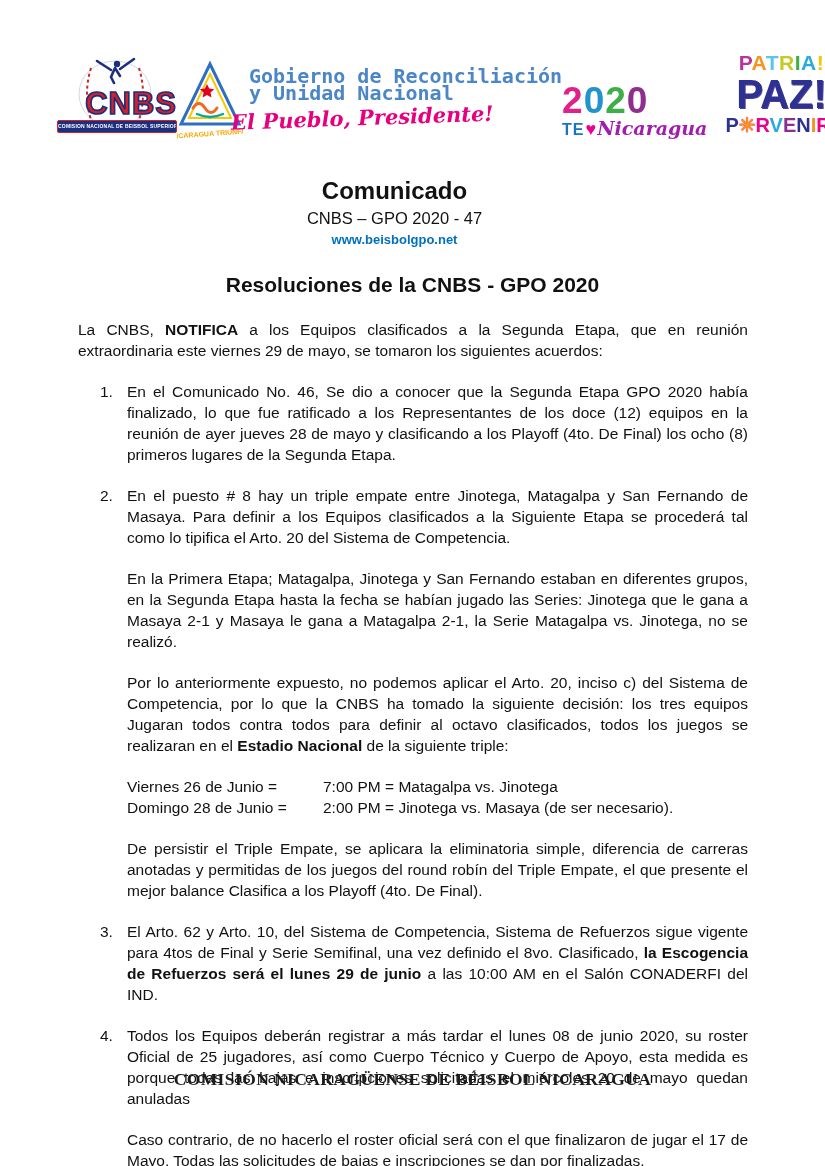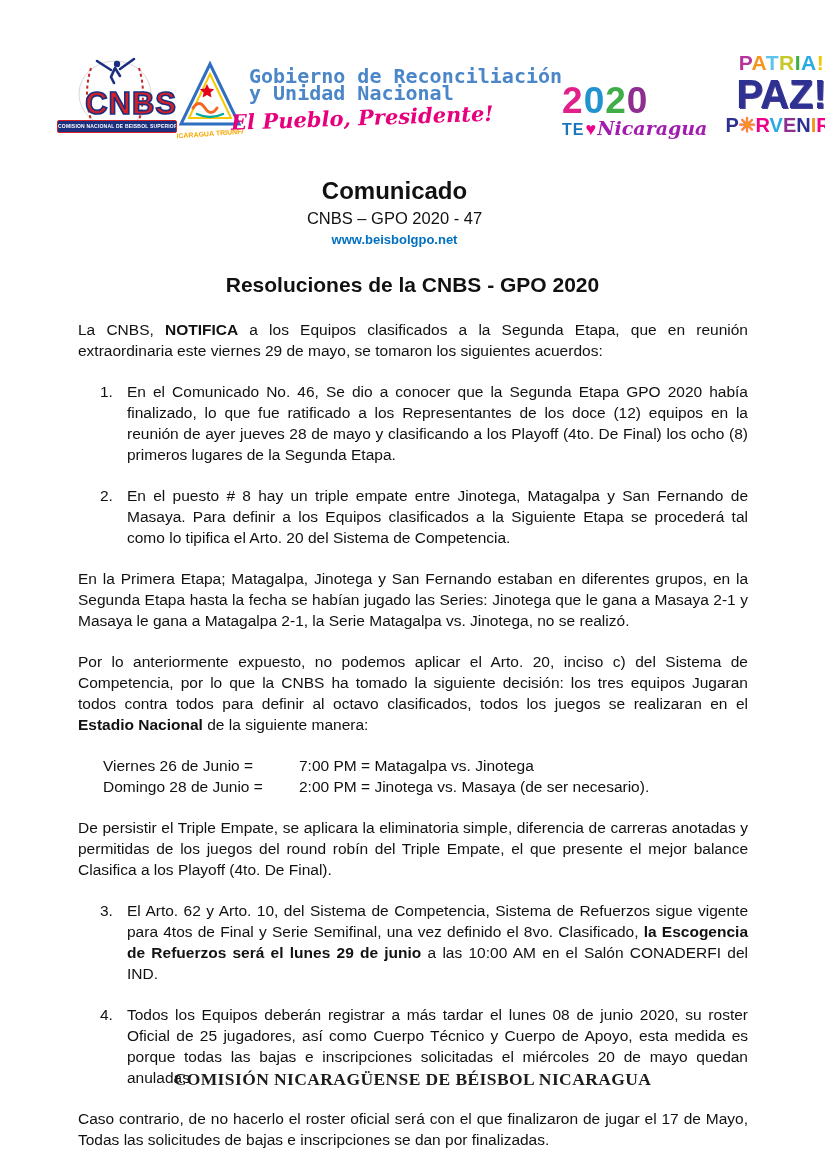--- a/index.html
+++ b/index.html
@@ -78,22 +78,22 @@
   .title-main{font-size:24px;font-weight:700;margin:0;}
   .title-sub{font-size:16.5px;margin-top:2px;}
   .title-url{font-size:13px;font-weight:700;color:#0070c0;margin-top:2px;display:inline-block;text-decoration:none;}
   .doc-heading{text-align:center;font-size:21px;font-weight:700;margin-top:24px;}
   
   .body-col{margin:22px 77px 0 78px;font-size:15.5px;line-height:21px;}
   .para{text-align:justify;}
   .list-item{display:flex;margin-top:20px;}
   .list-item .num{flex:0 0 27px;margin-left:22px;}
   .list-item .itext{flex:1;text-align:justify;}
-  .cont-para{margin-top:20px;text-align:justify;}
-  .schedule{margin-left:25px;margin-top:20px;}
+  .cont-para{margin-left:49px;margin-top:20px;text-align:justify;}
+  .schedule{margin-left:49px;margin-top:20px;}
   .sched-row{display:flex;}
   .sched-day{flex:0 0 196px;}
   .sched-game{flex:1;}
   b{font-weight:700;}
   
   .footer{
     position:absolute;left:0;bottom:76px;width:100%;
     text-align:center;
     font-family:"Liberation Serif",serif;font-weight:700;
     font-size:17.5px;letter-spacing:.4px;color:#1c1c1c;
@@ -171,21 +171,21 @@
       <span class="itext">En el Comunicado No. 46, Se dio a conocer que la Segunda Etapa GPO 2020 había finalizado, lo que fue ratificado a los Representantes de los doce (12) equipos en la reunión de ayer jueves 28 de mayo y clasificando a los Playoff (4to. De Final) los ocho (8) primeros lugares de la Segunda Etapa.</span>
     </div>
 
     <div class="list-item">
       <span class="num">2.</span>
       <span class="itext">En el puesto # 8 hay un triple empate entre Jinotega, Matagalpa y San Fernando de Masaya. Para definir a los Equipos clasificados a la Siguiente Etapa se procederá tal como lo tipifica el Arto. 20 del Sistema de Competencia.</span>
     </div>
 
     <p class="cont-para" style="margin-bottom:0;">En la Primera Etapa; Matagalpa, Jinotega y San Fernando estaban en diferentes grupos, en la Segunda Etapa hasta la fecha se habían jugado las Series: Jinotega que le gana a Masaya 2-1 y Masaya le gana a Matagalpa 2-1, la Serie Matagalpa vs. Jinotega, no se realizó.</p>
 
-    <p class="cont-para" style="margin-bottom:0;"><span>Por lo anteriormente expuesto, no podemos aplicar el Arto. 20, inciso c) del Sistema de Competencia, por lo que la CNBS ha tomado la siguiente decisión: los tres equipos Jugaran todos contra todos para definir al octavo clasificados, todos los juegos se realizaran en el </span><b>Estadio Nacional</b><span> de la siguiente manera:</span></p>
+    <p class="cont-para" style="margin-bottom:0;"><span>Por lo anteriormente expuesto, no podemos aplicar el Arto. 20, inciso c) del Sistema de Competencia, por lo que la CNBS ha tomado la siguiente decisión: los tres equipos Jugaran todos contra todos para definir al octavo clasificados, todos los juegos se realizaran en el </span><b>Estadio Nacional</b><span> de la siguiente triple:</span></p>
 
     <div class="schedule">
       <div class="sched-row">
         <span class="sched-day">Viernes 26 de Junio =</span>
         <span class="sched-game">7:00 PM = Matagalpa vs. Jinotega</span>
       </div>
       <div class="sched-row">
         <span class="sched-day">Domingo 28 de Junio =</span>
         <span class="sched-game">2:00 PM = Jinotega vs. Masaya (de ser necesario).</span>
       </div>

